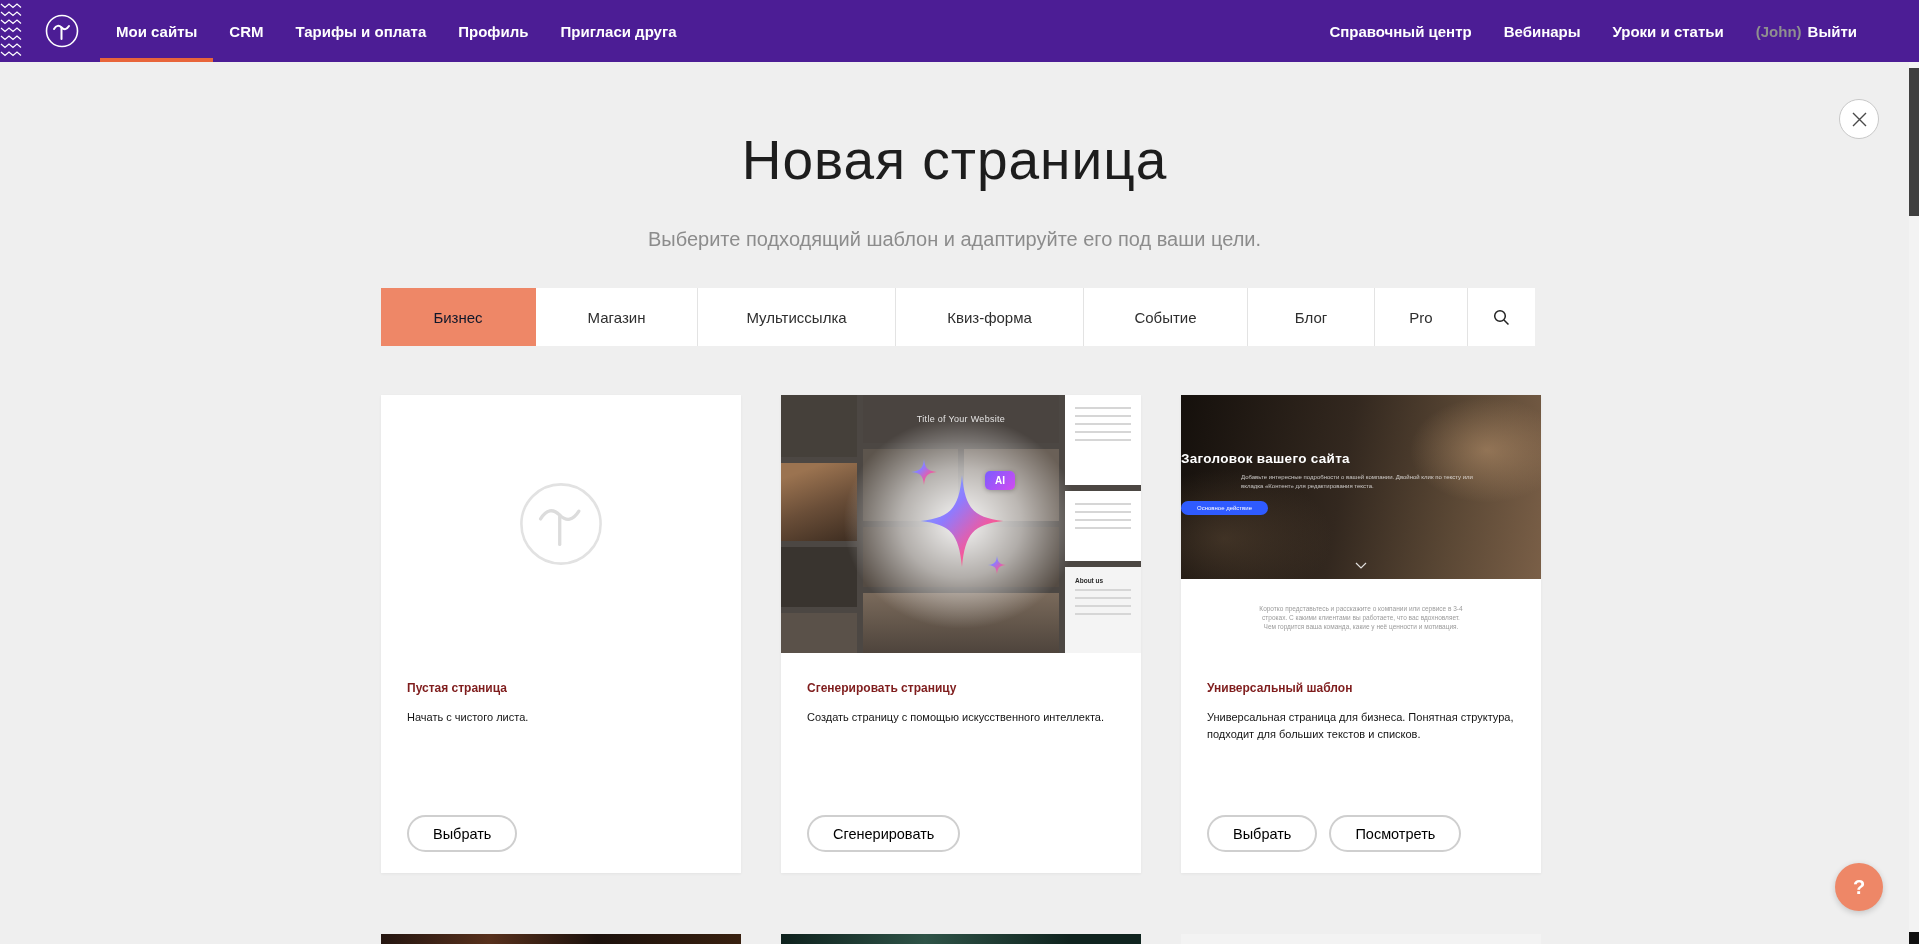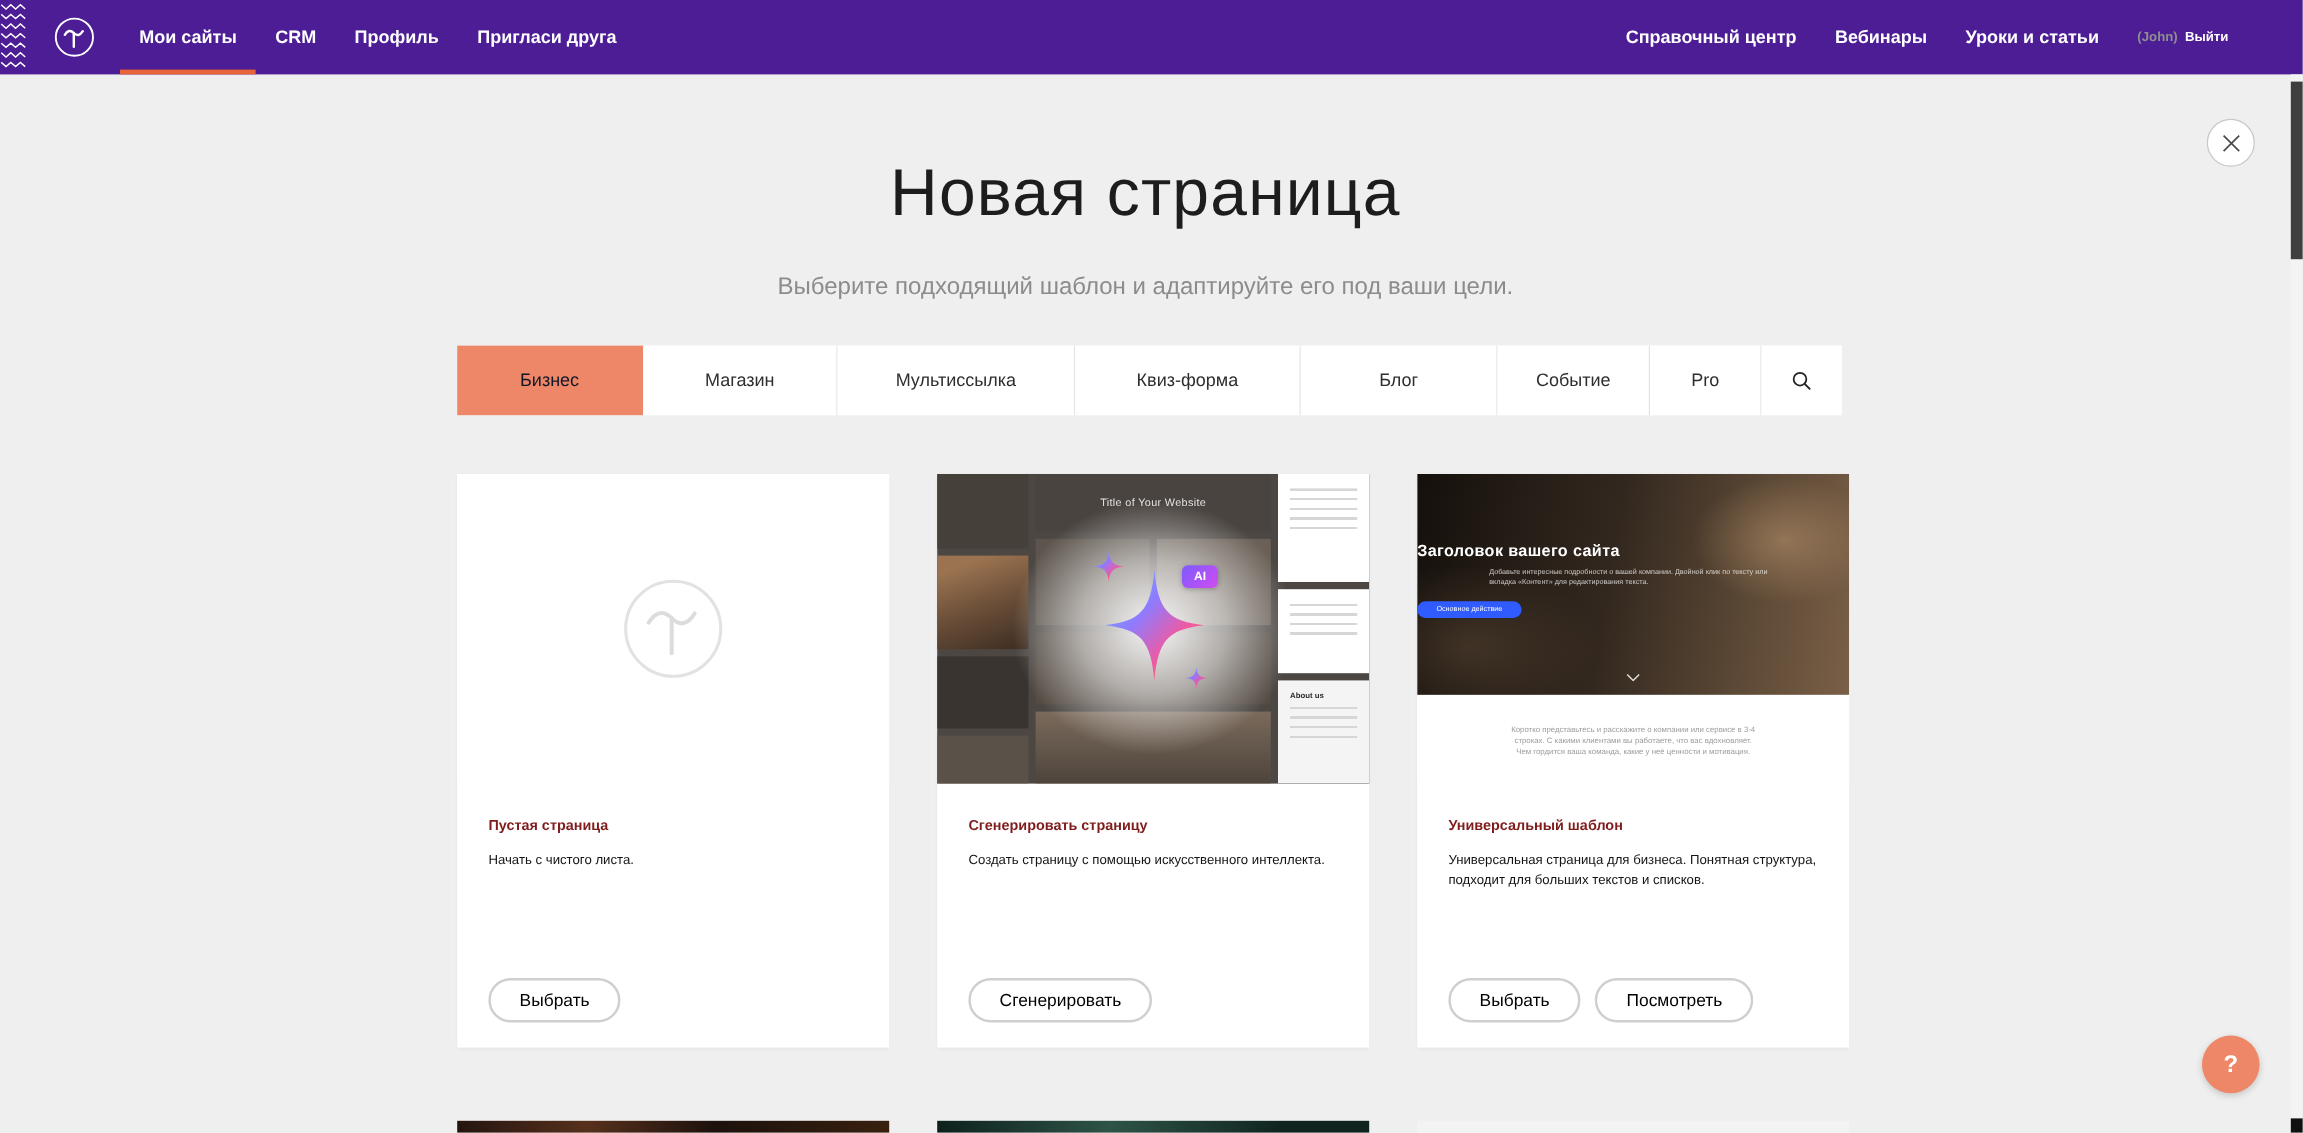--- a/index.html
+++ b/index.html
@@ -20,21 +20,21 @@
   .nav-left { display:flex; height:100%; margin-left:20px; }
   .nav-right { margin-left:auto; display:flex; align-items:center; height:100%; margin-right:46px; }
   .nav-item {
     display:flex; align-items:center; padding:0 16px; height:100%;
     color:#fff; font-size:15px; font-weight:bold; position:relative;
     text-decoration:none; cursor:pointer; white-space:nowrap;
   }
   .nav-item.active::after {
     content:""; position:absolute; left:0; right:0; bottom:0; height:4px; background:#e8653a;
   }
-  .user-box { display:flex; align-items:center; padding:0 16px; height:100%; font-size:11px; font-weight:bold; white-space:nowrap; }
+  .user-box { display:flex; align-items:center; padding:0 16px; height:100%; font-size:15px; font-weight:bold; white-space:nowrap; }
   .user-name { color:#8f8f8f; margin-right:6px; }
   .logout { color:#fff; cursor:pointer; text-decoration:none; }
 
   
   .close-btn {
     position:absolute; left:1839px; top:99px; width:40px; height:40px;
     border-radius:50%; background:#fff; border:1px solid #c8c8c8;
     display:flex; align-items:center; justify-content:center; cursor:pointer; padding:0;
   }
   .page-title {
@@ -166,20 +166,21 @@
   <a class="logo">
     <svg width="36" height="36" viewBox="0 0 36 36">
       <circle cx="18" cy="18" r="15.5" stroke="#fff" stroke-width="1.6" fill="none"></circle>
       <path d="M10,16 Q13.5,10.5 17.5,14.5 T25,13" stroke="#fff" stroke-width="2" fill="none" stroke-linecap="round"></path>
       <path d="M17.5,14.5 L17.5,26" stroke="#fff" stroke-width="2" fill="none" stroke-linecap="round"></path>
     </svg>
   </a>
   <nav class="nav-left">
     <a class="nav-item active">Мои сайты</a>
     <a class="nav-item">CRM</a>
+    <a class="nav-item">Тарифы и оплата</a>
     <a class="nav-item">Профиль</a>
     <a class="nav-item">Пригласи друга</a>
   </nav>
   <nav class="nav-right">
     <a class="nav-item">Справочный центр</a>
     <a class="nav-item">Вебинары</a>
     <a class="nav-item">Уроки и статьи</a>
     <span class="user-box">
       <span class="user-name">(John)</span>
       <a class="logout">Выйти</a>
@@ -193,22 +194,22 @@
   </svg>
 </button>
 <h1 class="page-title">Новая страница</h1>
 <p class="page-subtitle">Выберите подходящий шаблон и адаптируйте его под ваши цели.</p>
 
 <div class="tabs">
   <button class="tab active">Бизнес</button>
   <button class="tab">Магазин</button>
   <button class="tab">Мультиссылка</button>
   <button class="tab">Квиз-форма</button>
+  <button class="tab">Событие</button>
   <button class="tab">Блог</button>
-  <button class="tab">Событие</button>
   <button class="tab">Pro</button>
   <button class="tab">
     <svg width="17" height="17" viewBox="0 0 17 17">
       <circle cx="7" cy="7" r="5.3" stroke="#222" stroke-width="1.5" fill="none"></circle>
       <path d="M11,11 L15.5,15.5" stroke="#222" stroke-width="1.5"></path>
     </svg>
   </button>
 </div>
 
 <div class="grid">

